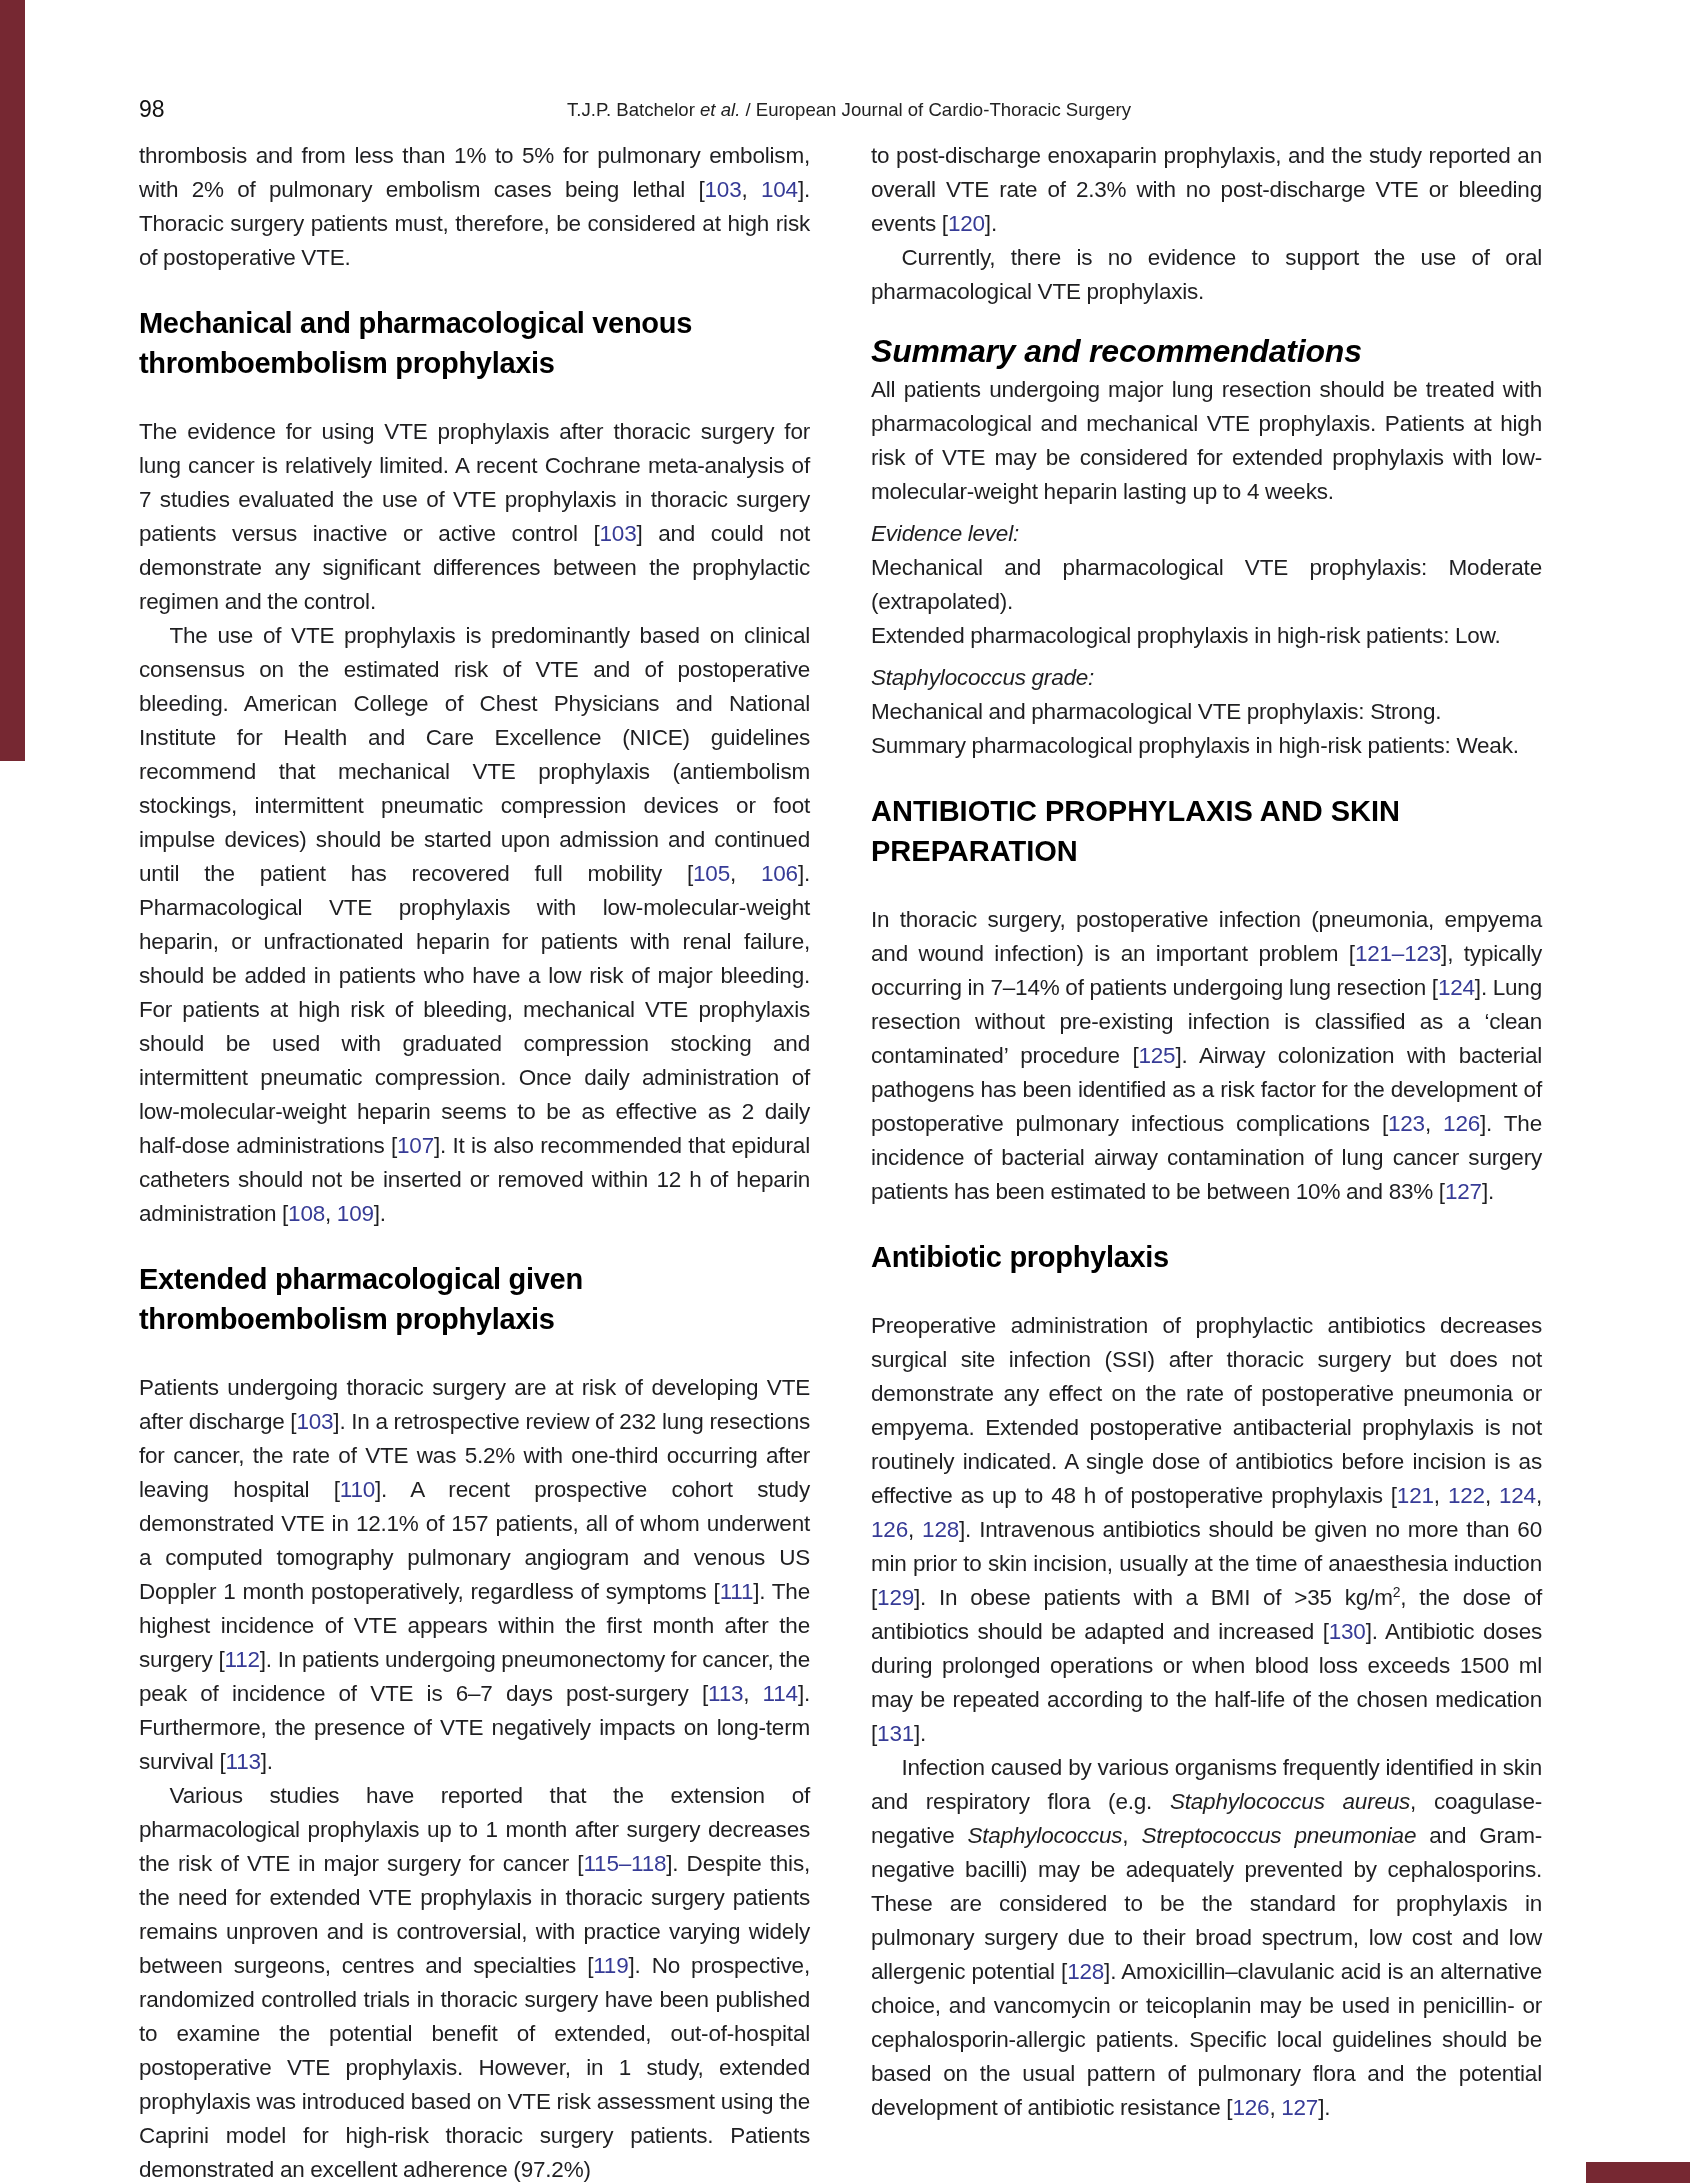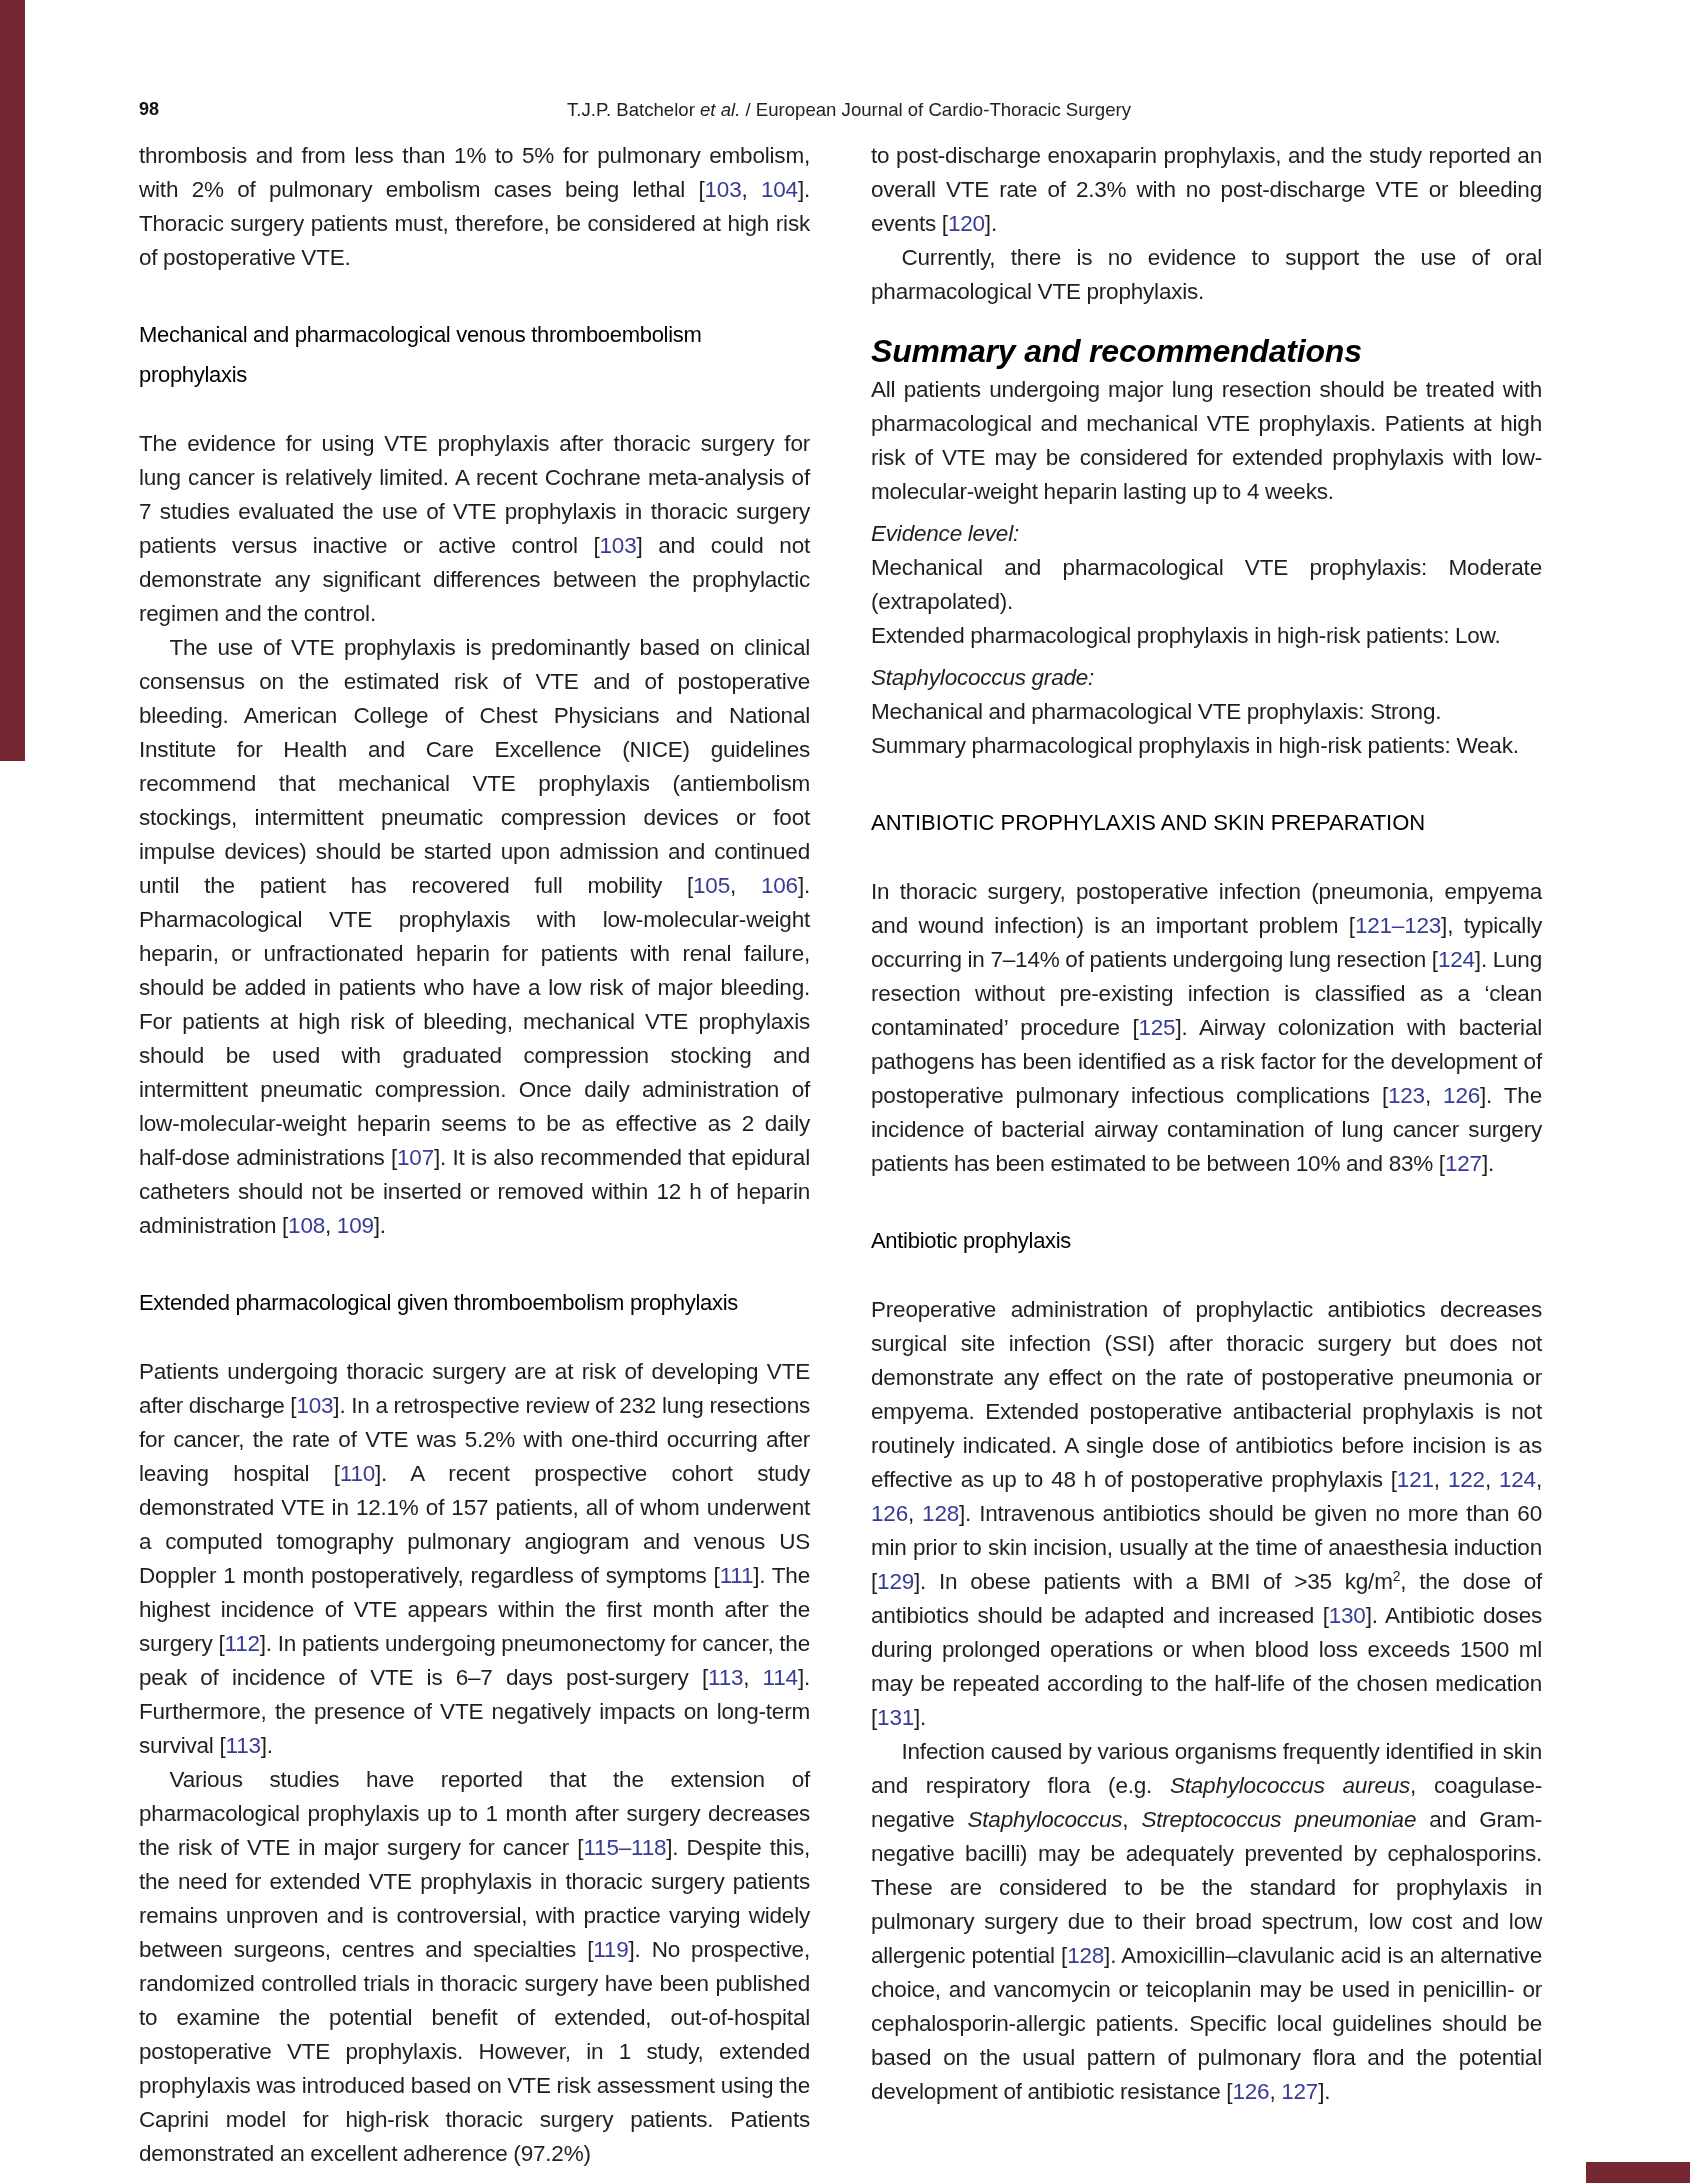--- a/index.html
+++ b/index.html
@@ -15,21 +15,21 @@
     width:1690px;height:2183px;
     background:var(--bg);
     font-family:"Liberation Sans","DejaVu Sans",sans-serif;
     color:var(--body);
     overflow:hidden;
   }
   .edge-left{position:absolute;left:0;top:0;width:24.5px;height:761px;background:var(--edge);}
   .edge-bottom{position:absolute;left:1586px;top:2162px;width:105px;height:21px;background:var(--edge);}
   .pagenum{
     position:absolute;left:139px;top:97px;
-    font-size:18px;font-weight:700;color:#111;
+    font-size:23px;font-weight:400;color:#111;
     line-height:24px;
   }
   .runhead{
     position:absolute;left:8px;right:0;top:99px;
     text-align:center;
     font-size:18.6px;color:#222;
     line-height:22.5px;
   }
   .col{
     position:absolute;top:139px;width:671px;
@@ -37,23 +37,23 @@
     text-align:justify;
     letter-spacing:-0.2px;
     word-spacing:-0.3px;
   }
   .col-left{left:139px;}
   .col-right{left:871px;}
   .body-p{margin:0;}
   .body-p.indent{text-indent:30.5px;}
   .body-p.group{margin-top:8px;}
   .sec-heading{
-    font-size:22px;line-height:40px;
-    font-weight:400;color:var(--heading);
-    margin:40px 0 32px 0;
+    font-size:29px;line-height:40px;
+    font-weight:700;color:var(--heading);
+    margin:28px 0 32px 0;
     text-align:left;letter-spacing:-0.3px;word-spacing:0;
   }
   .sec-heading.caps{letter-spacing:0;}
   .sub-heading{
     font-size:32px;line-height:30.5px;
     font-weight:700;font-style:italic;color:var(--heading);
     margin:26.5px 0 6.6px 0;
     text-align:left;word-spacing:0;
   }
   .cite{color:var(--cite);}

